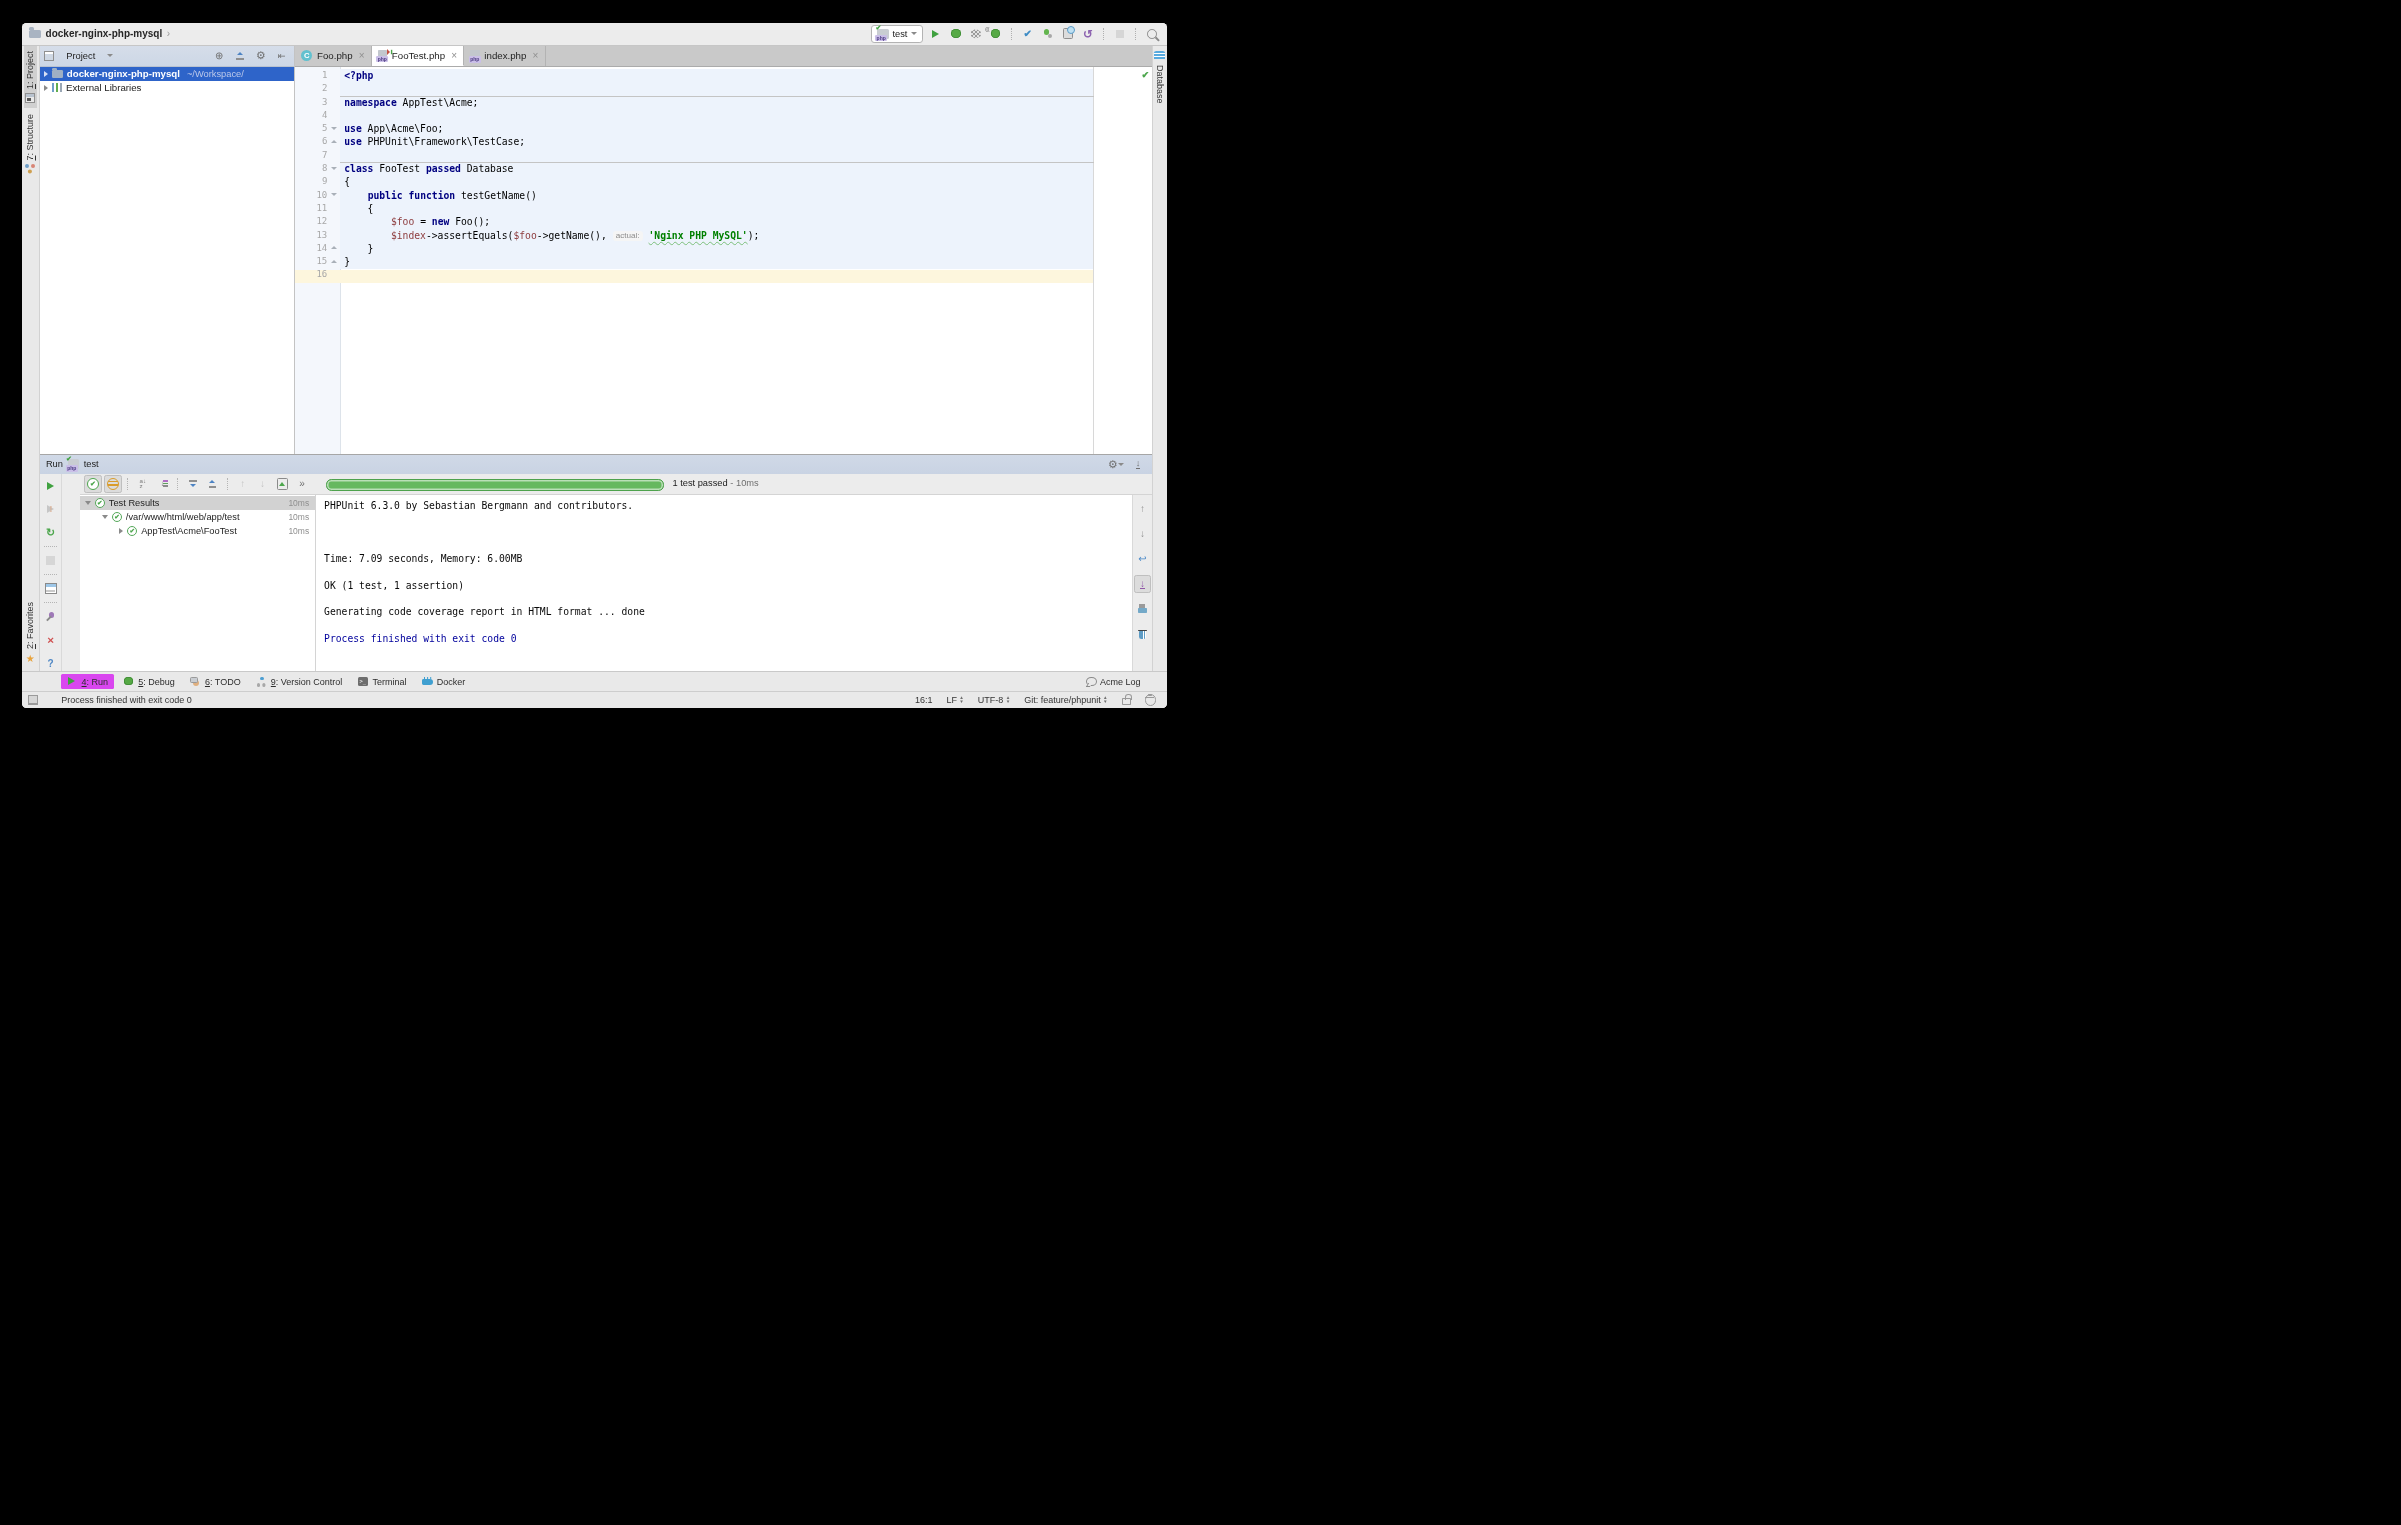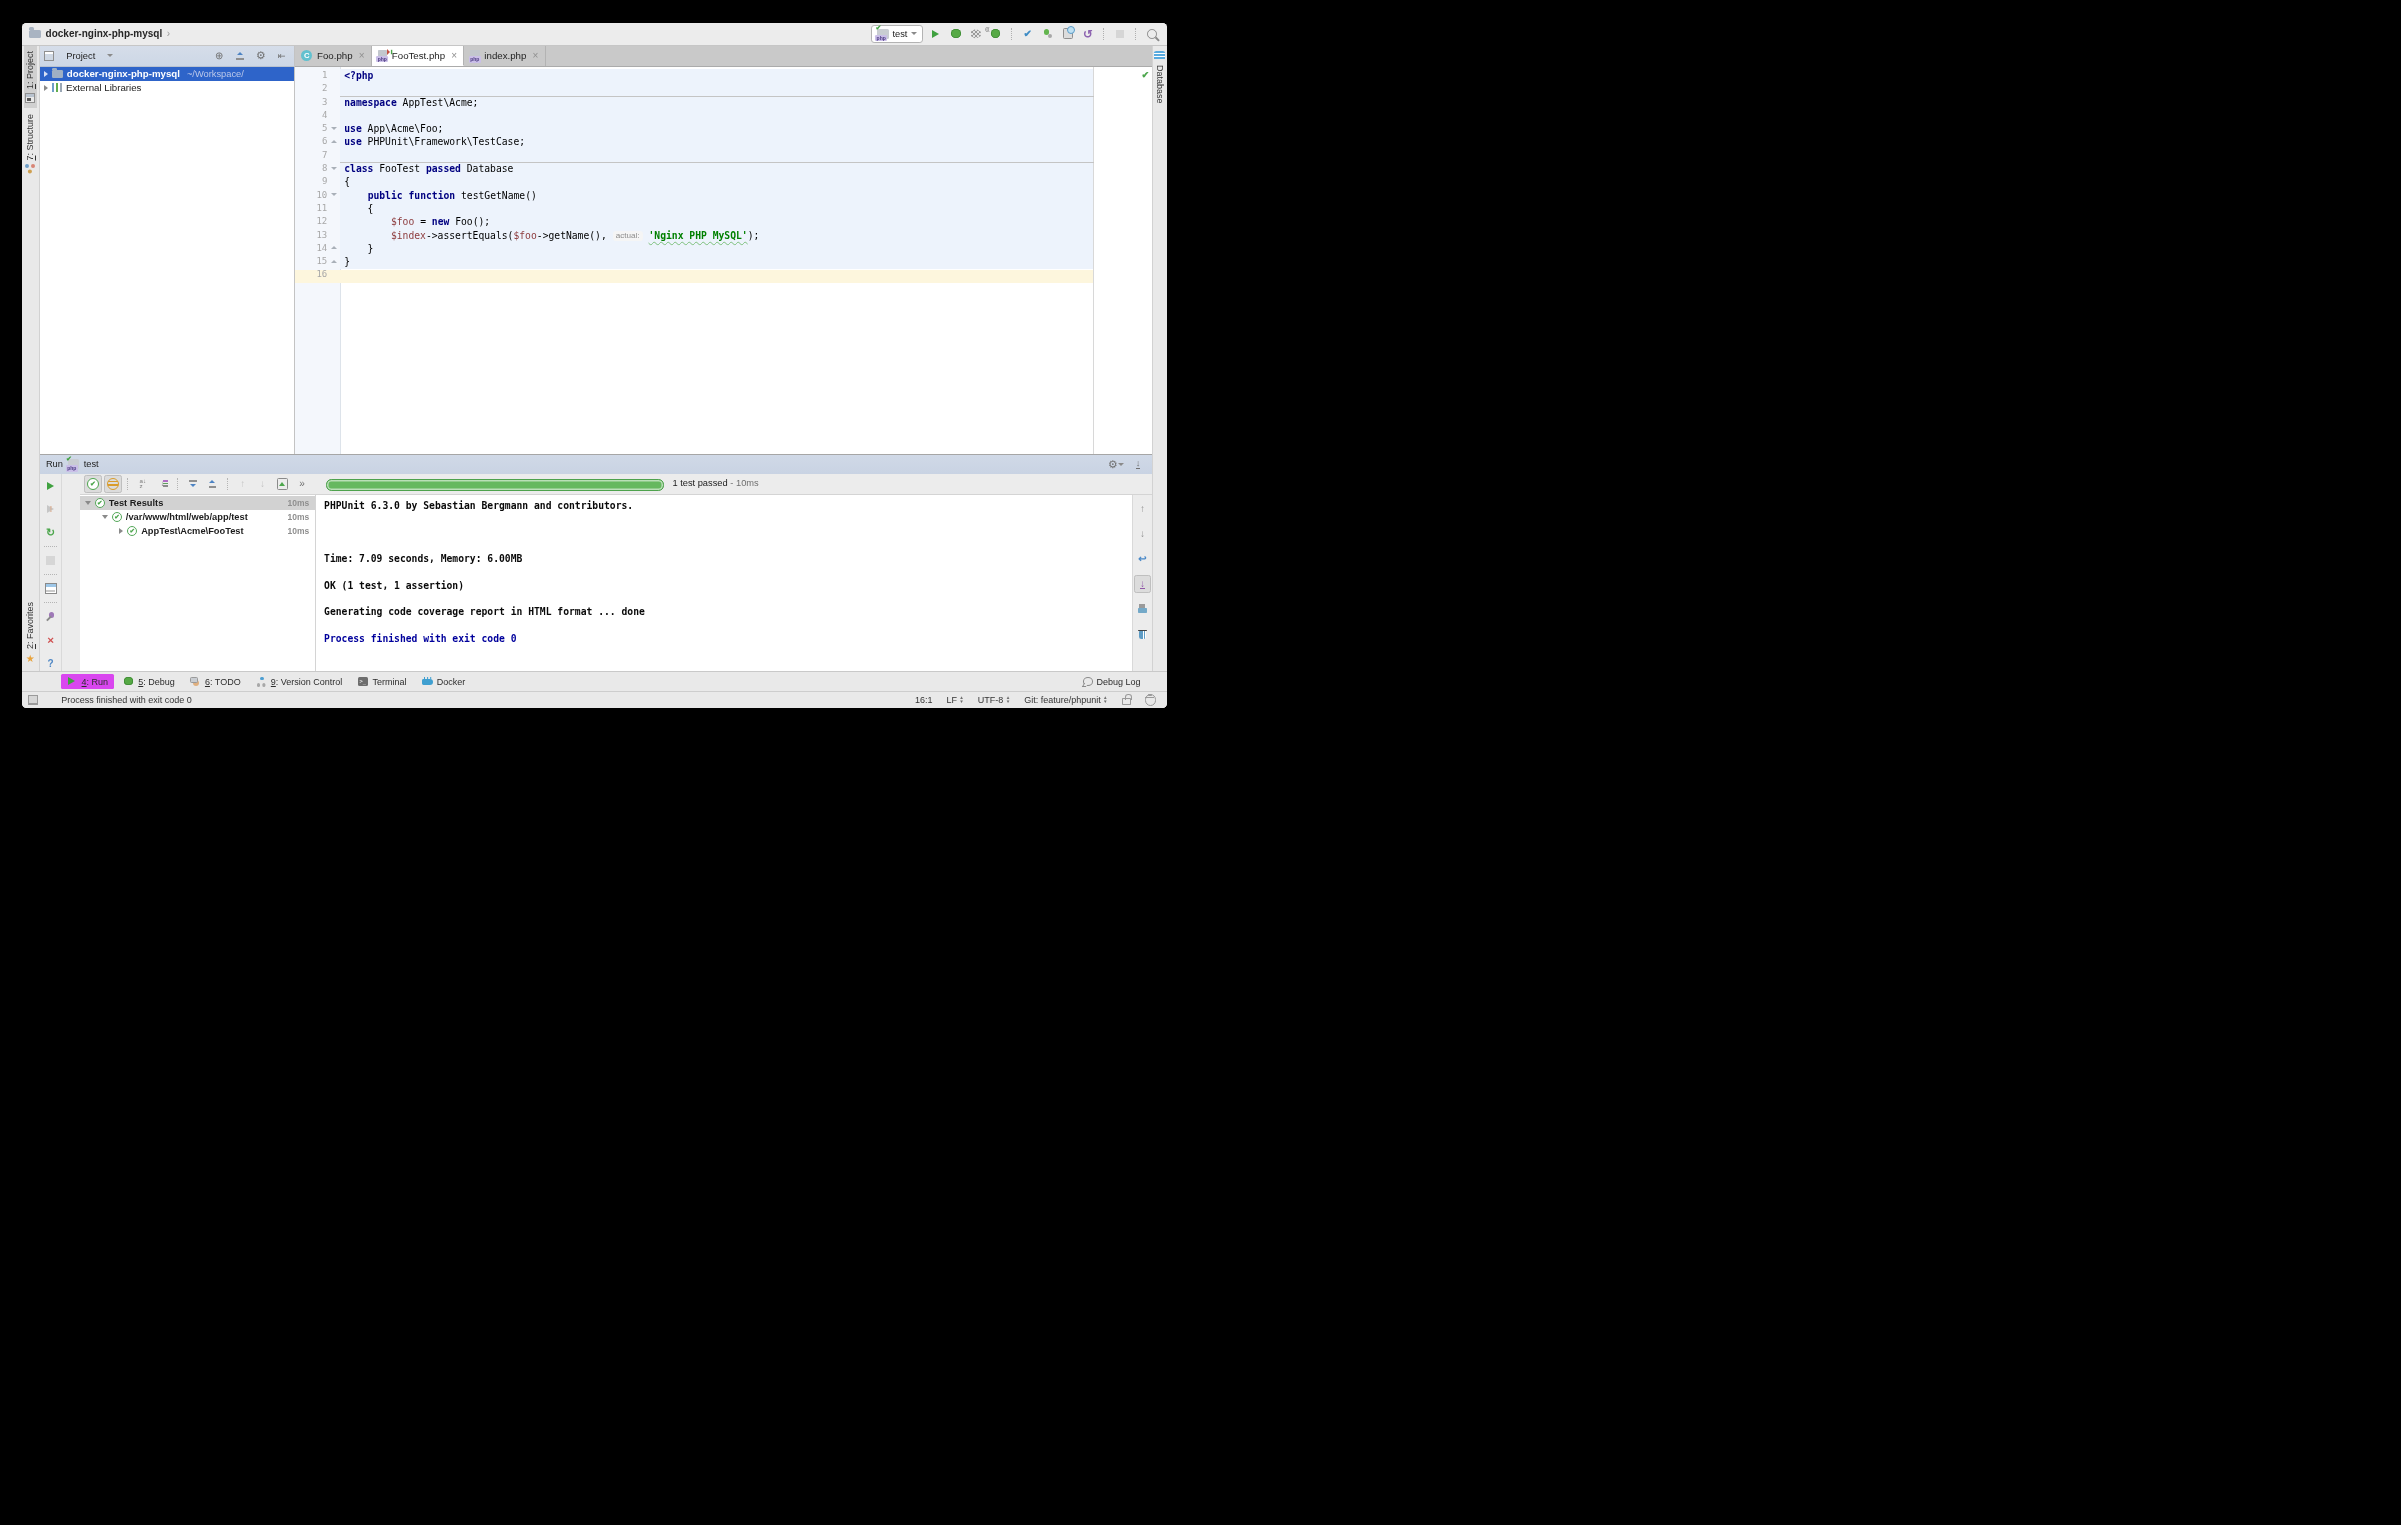--- a/index.html
+++ b/index.html
@@ -221,21 +221,21 @@
   .run-toolbar{height:20px;background:#ececec;border-bottom:0.8px solid #d4d4d4;display:flex;align-items:center;
                padding-left:3.9px;gap:2.3px;position:relative;flex:none;}
   .rbtn{width:15.5px;height:15.5px;display:flex;align-items:center;justify-content:center;border:0.8px solid transparent;border-radius:2.3px;}
   .rbtn.pressed{background:#dcdcdc;border-color:#bfbfbf;}
   .rbtn.disabled{opacity:.45;}
   .tsep{width:0.8px;height:11.6px;border-left:0.8px dotted #b5b5b5;margin:0 3.1px;}
   .progress{position:absolute;left:246px;top:5.4px;width:336px;height:9.3px;border-radius:5.4px;
             background:#66b85f;border:0.8px solid #4ea24d;box-shadow:inset 0 0 0 1.5px rgba(255,255,255,.55);}
   .prog-text{position:absolute;left:592px;top:3.9px;font-size:9.3px;color:#1b1b1b;}
   .prog-text .dur{color:#6f6f6f;}
-  .run-content{flex:1;display:flex;min-height:0;font-weight:bold;}
+  .run-content{flex:1;display:flex;min-height:0;}
   .test-tree{width:235px;flex:none;background:#fff;border-right:0.8px solid #d4d4d4;padding-top:1.5px;overflow:hidden;}
   .trow{height:14px;display:flex;align-items:center;gap:3.9px;font-size:9.3px;color:#1d1d1d;cursor:default;}
   .trow.selected{background:#d2d2d2;}
   .trow .tlabel{white-space:nowrap;overflow:hidden;max-width:152px;}
   .trow .ttime{margin-left:auto;padding-right:6.2px;color:#8f8f8f;font-size:8.5px;flex:none;}
   .console{flex:1;background:#fff;font-family:"DejaVu Sans Mono",monospace;font-size:9.7px;
            line-height:13.3px;color:#090909;padding:3.9px 0 0 7.7px;overflow:hidden;white-space:pre;}
   .cline{height:13.3px;}
   .cline.info{color:#00009c;}
   .console-strip{width:18.6px;flex:none;background:#ececec;border-left:0.8px solid #d9d9d9;display:flex;
@@ -661,21 +661,21 @@
           <span class="bic bic-terminal"></span>
           <span>Terminal</span>
         </div>
         <div class="bitem">
           <span class="bic bic-docker"></span>
           <span>Docker</span>
         </div>
         <span class="bb-right">
           <div class="bitem">
             <span class="bic bic-event"></span>
-            <span>Debug Log</span>
+            <span>Acme Log</span>
           </div>
         </span>
       </div>
 
     <div class="statusbar">
       <span class="sb-square"></span>
       <span class="sb-msg">Process finished with exit code 0</span>
       <span class="sb-item">16:1</span>
       <span class="sb-item">
         <span>LF</span>

